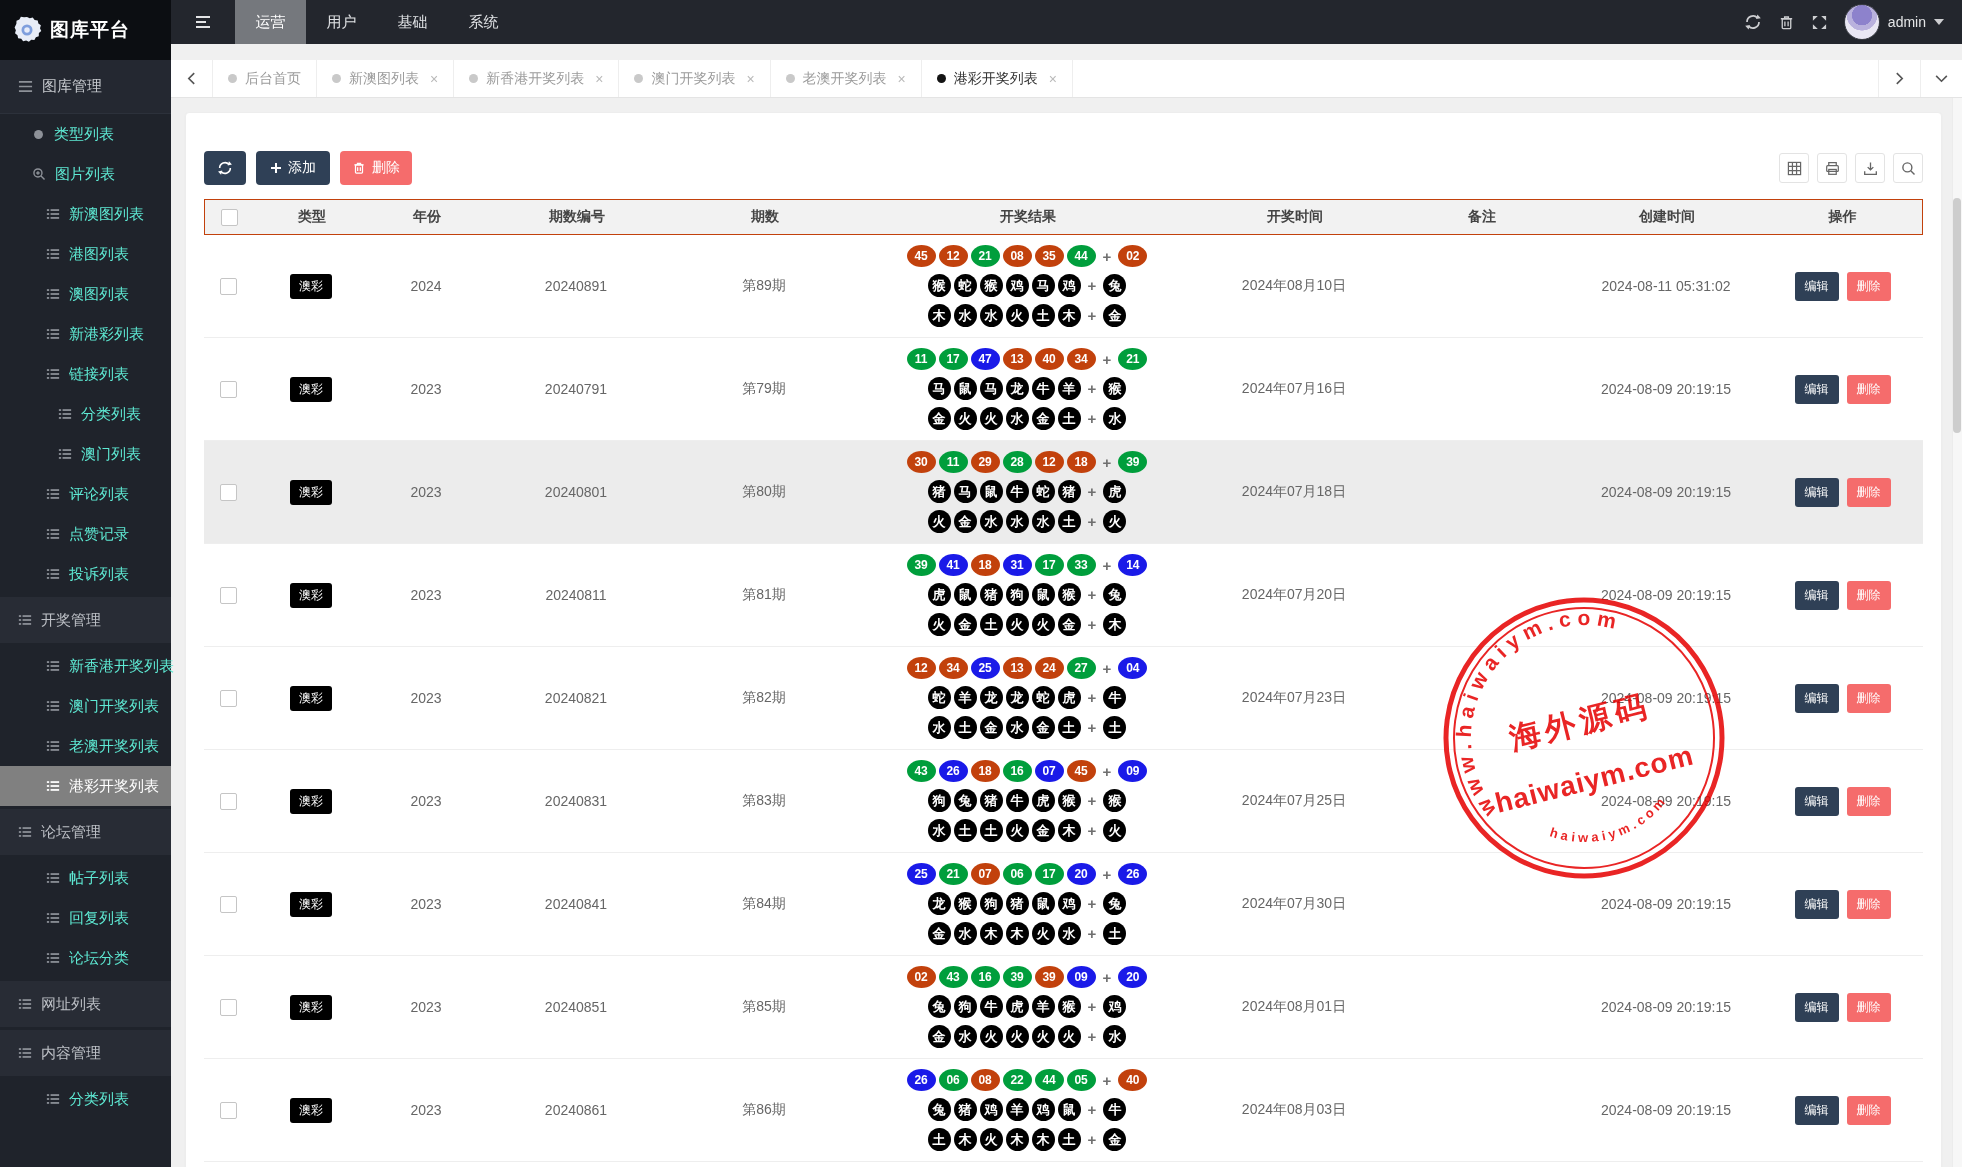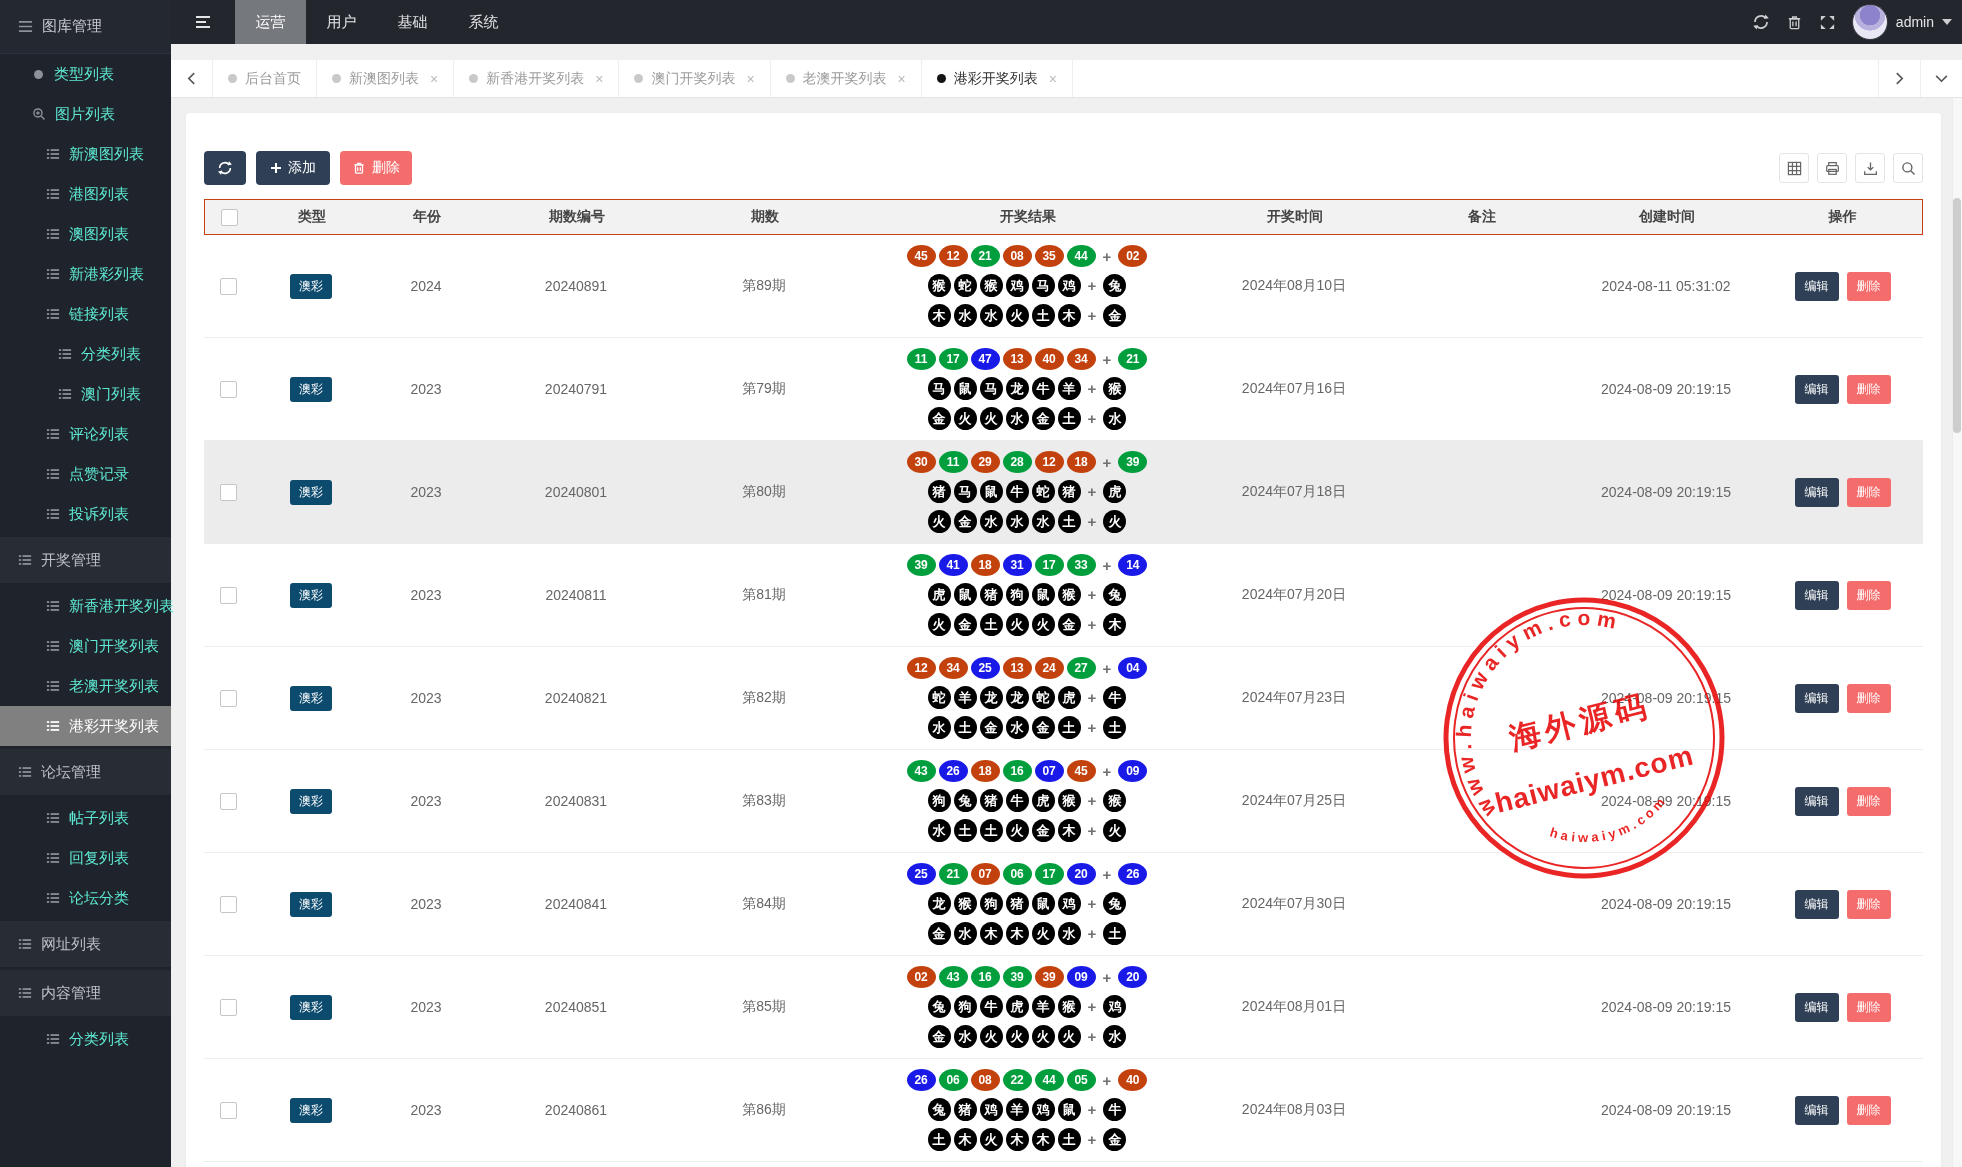--- a/index.html
+++ b/index.html
@@ -17,21 +17,21 @@
   .s-item.section{height:46px;background:#282c35;color:#bdc0c6;margin:3px 0}
   .s-item.active{background:#808080;color:#fff}
   .s-item.active .s-icon{color:#fff}
   .lv1{padding-left:18px}.lv2{padding-left:32px}.lv3{padding-left:46px}.lv4{padding-left:58px}
 
   
   .navbar{position:absolute;left:171px;top:0;right:0;height:44px;background:#23262d;display:flex;align-items:stretch;z-index:5}
   .nav-toggle{width:64px;display:flex;align-items:center;justify-content:center;color:#e3e4e6;cursor:pointer}
   .nav-item{min-width:71px;padding:0 6px;display:flex;align-items:center;justify-content:center;font-size:15px;color:#e0e2e5;cursor:pointer}
   .nav-item.active{background:#75787d;color:#fff}
-  .nav-right{margin-left:auto;display:flex;align-items:center;gap:16px;padding-right:10px}
+  .nav-right{margin-left:auto;display:flex;align-items:center;gap:16px;padding-right:18px}
   .nav-icon{color:#cdced1;display:flex;align-items:center;cursor:pointer}
   .admin-wrap{display:flex;align-items:center;gap:8px;cursor:pointer}
   .avatar{width:36px;height:36px;border-radius:50%;
     background:radial-gradient(circle at 50% 30%,#8d82cc 0 34%,#b9b1dd 35% 52%,#e9e7f3 53% 100%);
     border:1px solid #3a3d44}
   .admin-label{font-size:14px;color:#e4e5e7}
 
   
   .tabbar{position:absolute;left:171px;top:60px;right:0;height:38px;background:#fff;border-bottom:1px solid #e4e4e4;display:flex;align-items:stretch;z-index:5}
   .tab-nav{width:42px;display:flex;align-items:center;justify-content:center;color:#555;border-right:1px solid #eee;cursor:pointer}
@@ -56,21 +56,21 @@
   .tool-icon{width:30px;height:30px;border:1px solid #e3e3e3;border-radius:3px;display:flex;align-items:center;justify-content:center;color:#666;background:#fff;cursor:pointer}
 
   
   .thead{display:flex;align-items:center;height:36px;background:#f2f2f2;border:1px solid #c2410c;font-size:14px;font-weight:bold;color:#444}
   .trow{display:flex;align-items:center;min-height:96px;border-bottom:1px solid #eee;font-size:14px;color:#666}
   .trow.hover{background:#ececec}
   .cell{display:flex;align-items:center;justify-content:center;text-align:center}
   .c0{width:48px}.c1{width:118px}.c2{width:112px}.c3{width:188px}.c4{width:188px}
   .c5{width:338px}.c6{width:196px}.c7{width:178px}.c8{width:192px}.c9{flex:1}
   .cb{width:17px;height:17px;border:1px solid #c5c5c5;border-radius:2px;background:#fff;cursor:pointer}
-  .badge{background:#0c4a6e;color:#fff;font-size:12px;padding:4px 9px;border-radius:3px}
+  .badge{background:#000000;color:#fff;font-size:12px;padding:4px 9px;border-radius:3px}
   .result{display:flex;flex-direction:column;gap:7px;align-items:center;padding:10px 0}
   .ball-line{display:flex;align-items:center;justify-content:center;gap:3px}
   .nball{min-width:29px;height:22px;border-radius:50%;color:#fff;font-size:12px;font-weight:bold;display:flex;align-items:center;justify-content:center}
   .cball{width:23px;height:23px;border-radius:50%;background:#000;color:#fff;font-size:13px;font-weight:bold;display:flex;align-items:center;justify-content:center}
   .b-red{background:#c2410c}.b-green{background:#009e3c}.b-blue{background:#1a1ae8}
   .plus{color:#6f6f6f;font-weight:bold;font-size:15px;margin:0 4px}
   .abtn{border:none;border-radius:3px;color:#fff;font-size:12px;padding:6px 10px;cursor:pointer;font-family:inherit}
   .abtn-edit{background:#2f4056;margin-right:8px}
   .abtn-del{background:#f56c6c}
 
@@ -78,20 +78,30 @@
   .stamp{position:absolute;left:1438px;top:592px;width:292px;height:292px;z-index:8;opacity:.85;transform:rotate(-14deg);pointer-events:none}
 
   
   .scrolltrack{position:absolute;right:0;top:98px;bottom:0;width:10px;background:#f7f7f7;border-left:1px solid #ececec;z-index:9}
   .scrollthumb{position:absolute;right:1px;top:100px;width:8px;height:235px;background:#cdcdcd;border-radius:4px}
 </style>
 </head>
 <body>
 
 <div class="sidebar">
+  <div class="logo">
+    <span style="display:flex">
+      <svg viewBox="0 0 24 24" width="30" height="30">
+          <path fill="#e8edf7" d="M12 1.5l2.2 1 2.4-.6 1.5 2 2.5.4.5 2.4 2 1.5-.7 2.4 1 2.2-1.9 1.6-.1 2.5-2.3.9-1.2 2.2-2.5-.3-1.9 1.6-2.2-1-2.4.6-1.5-2-2.5-.4-.5-2.4-2-1.5.7-2.4-1-2.2L3.5 7l.1-2.5 2.3-.9 1.2-2.2 2.5.3z"></path>
+          <circle cx="12" cy="12" r="4.4" fill="#7f9fdd"></circle>
+          <circle cx="12" cy="12" r="2.2" fill="#e6ecfa"></circle>
+        </svg>
+    </span>
+    <span class="logo-text">图库平台</span>
+  </div>
   <div class="menu" id="sidebar-menu">
       <div class="s-item header lv1">
         <span class="s-icon">
           <svg viewBox="0 0 16 16" width="15" height="15" fill="none" stroke="currentColor" stroke-width="1.8">
             <path d="M1 3h14M1 8h14M1 13h14"></path>
           </svg>
         </span>
         <span class="s-label">图库管理</span>
       </div>
       <div class="s-item item lv2">

